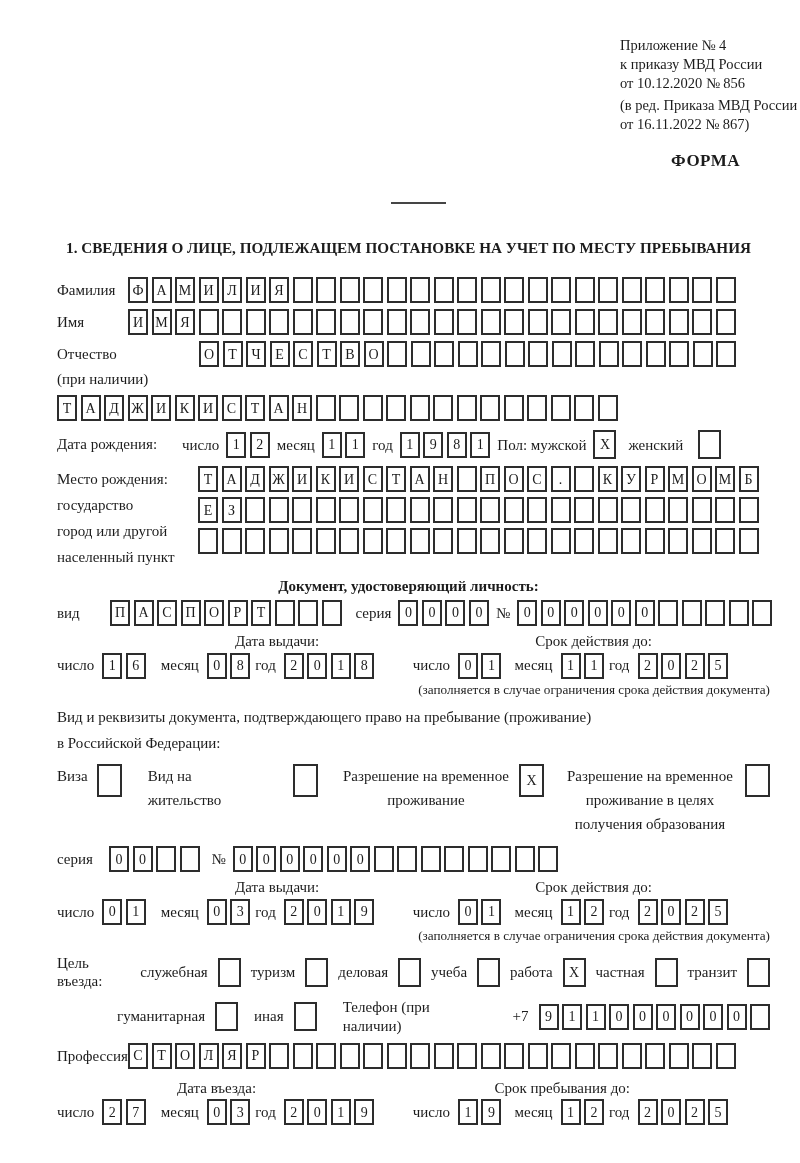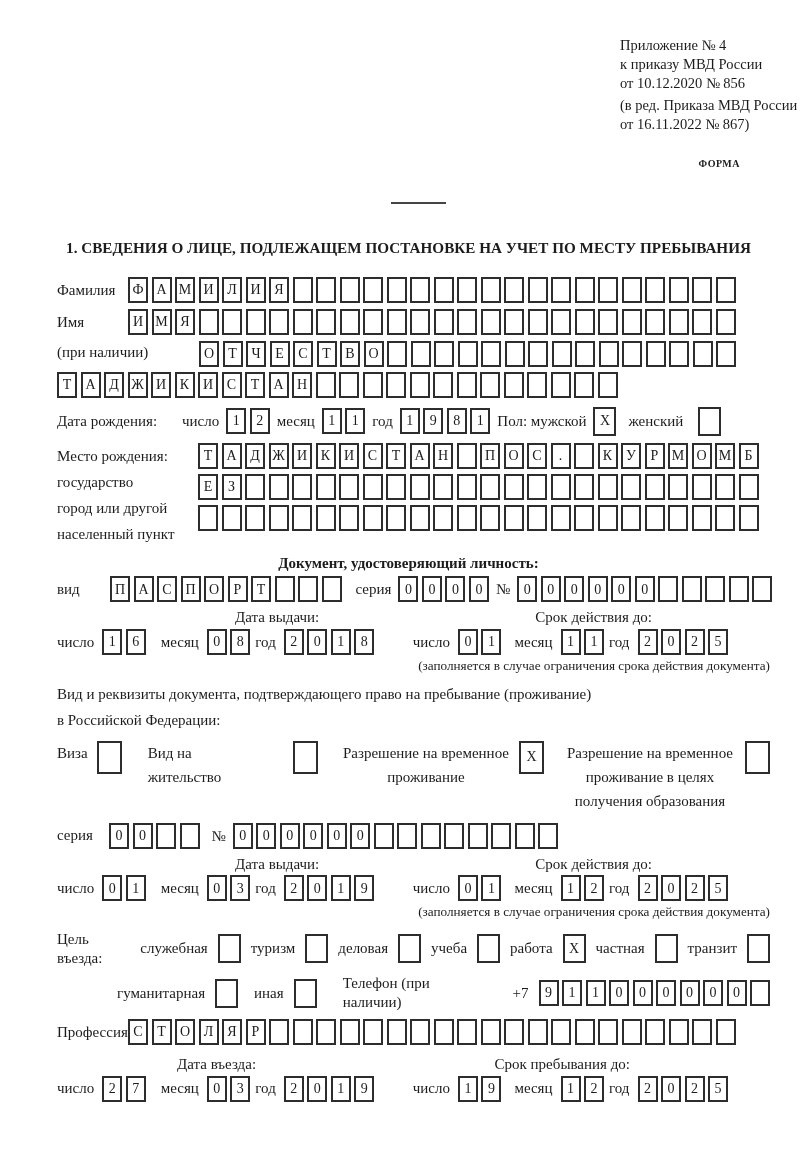--- a/index.html
+++ b/index.html
@@ -5,21 +5,21 @@
   html,body{margin:0;padding:0;background:#fff;}
   .page{
     width:800px;height:1163px;box-sizing:border-box;
     padding:36px 30px 10px 57px;background:#fff;overflow:hidden;
     font-family:"Liberation Serif","DejaVu Serif",serif;
     color:#1c1c1c;font-size:15px;line-height:1.25;
   }
   
   .appendix{margin-left:563px;width:180px;line-height:19px;font-size:14.5px;}
   .appendix .sub{margin-top:3px;}
-  .forma{ text-align:right;padding-right:30px;font-weight:bold;margin-top:24px;font-size:10px;letter-spacing:.5px;}
+  .forma{ text-align:right;padding-right:30px;font-weight:bold;margin-top:16px;font-size:17px;letter-spacing:.5px;}
   .title{text-align:center;font-weight:bold;font-size:15.8px;line-height:27px;margin-top:14px;}
   .blank-line{display:inline-block;width:55px;border-bottom:2px solid #454545;height:14px;margin-left:10px;}
   .sec1{font-weight:bold;font-size:15.2px;margin-top:26px;margin-left:-10px;text-align:center;}
   
   .row{display:flex;align-items:flex-start;margin-top:5px;}
   .lbl{flex:none;}
   .cells{display:flex;gap:3.5px;flex:none;}
   .cell{
     width:16px;height:22px;border:2px solid #2d2d2d;flex:none;
     display:inline-flex;align-items:center;justify-content:center;
@@ -126,20 +126,21 @@
         <span class="cell"></span>
         <span class="cell"></span>
         <span class="cell"></span>
         <span class="cell"></span>
         <span class="cell"></span>
       </div>
   </div>
 
   <div class="row">
     <div class="lbl two-line" style="width:142px;">
+      <div class="lh26">Отчество</div>
       <div class="l2">(при наличии)</div>
     </div>
     <div class="cells">
         <span class="cell">О</span>
         <span class="cell">Т</span>
         <span class="cell">Ч</span>
         <span class="cell">Е</span>
         <span class="cell">С</span>
         <span class="cell">Т</span>
         <span class="cell">В</span>

